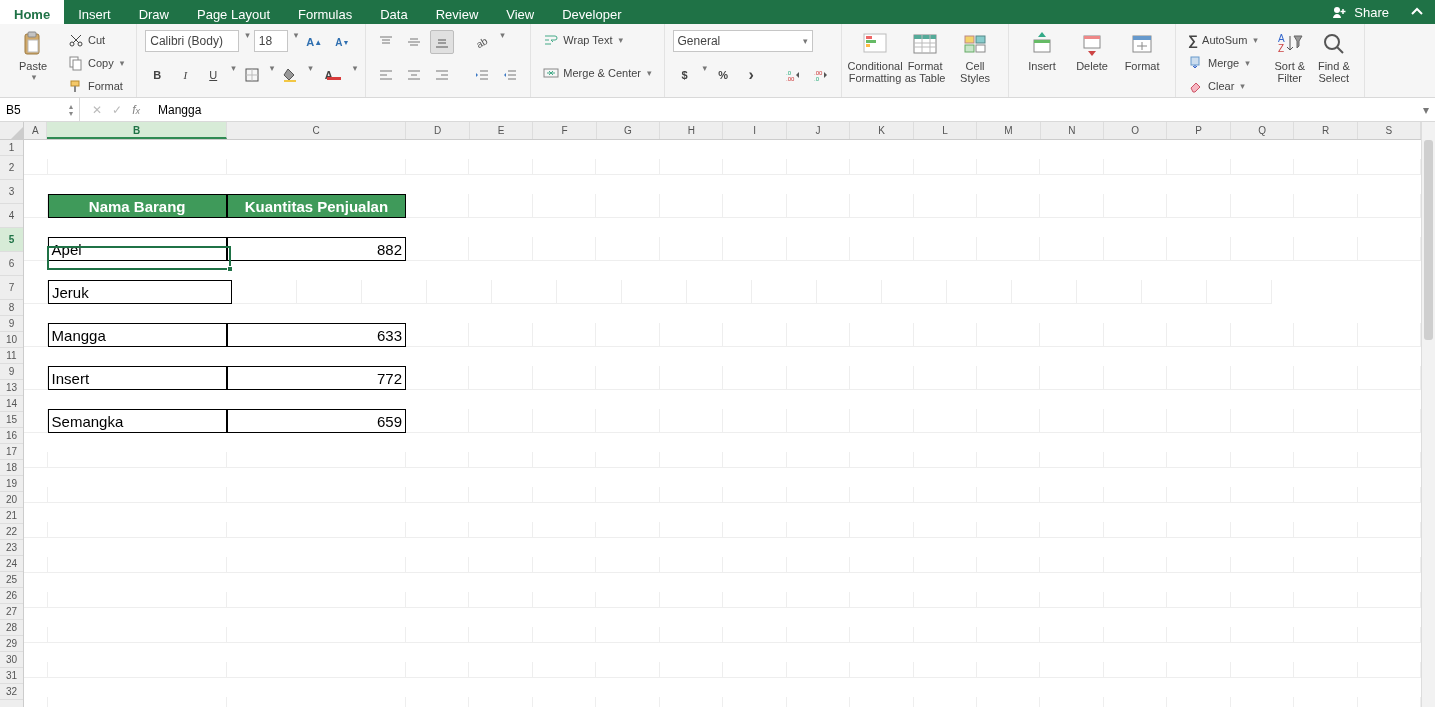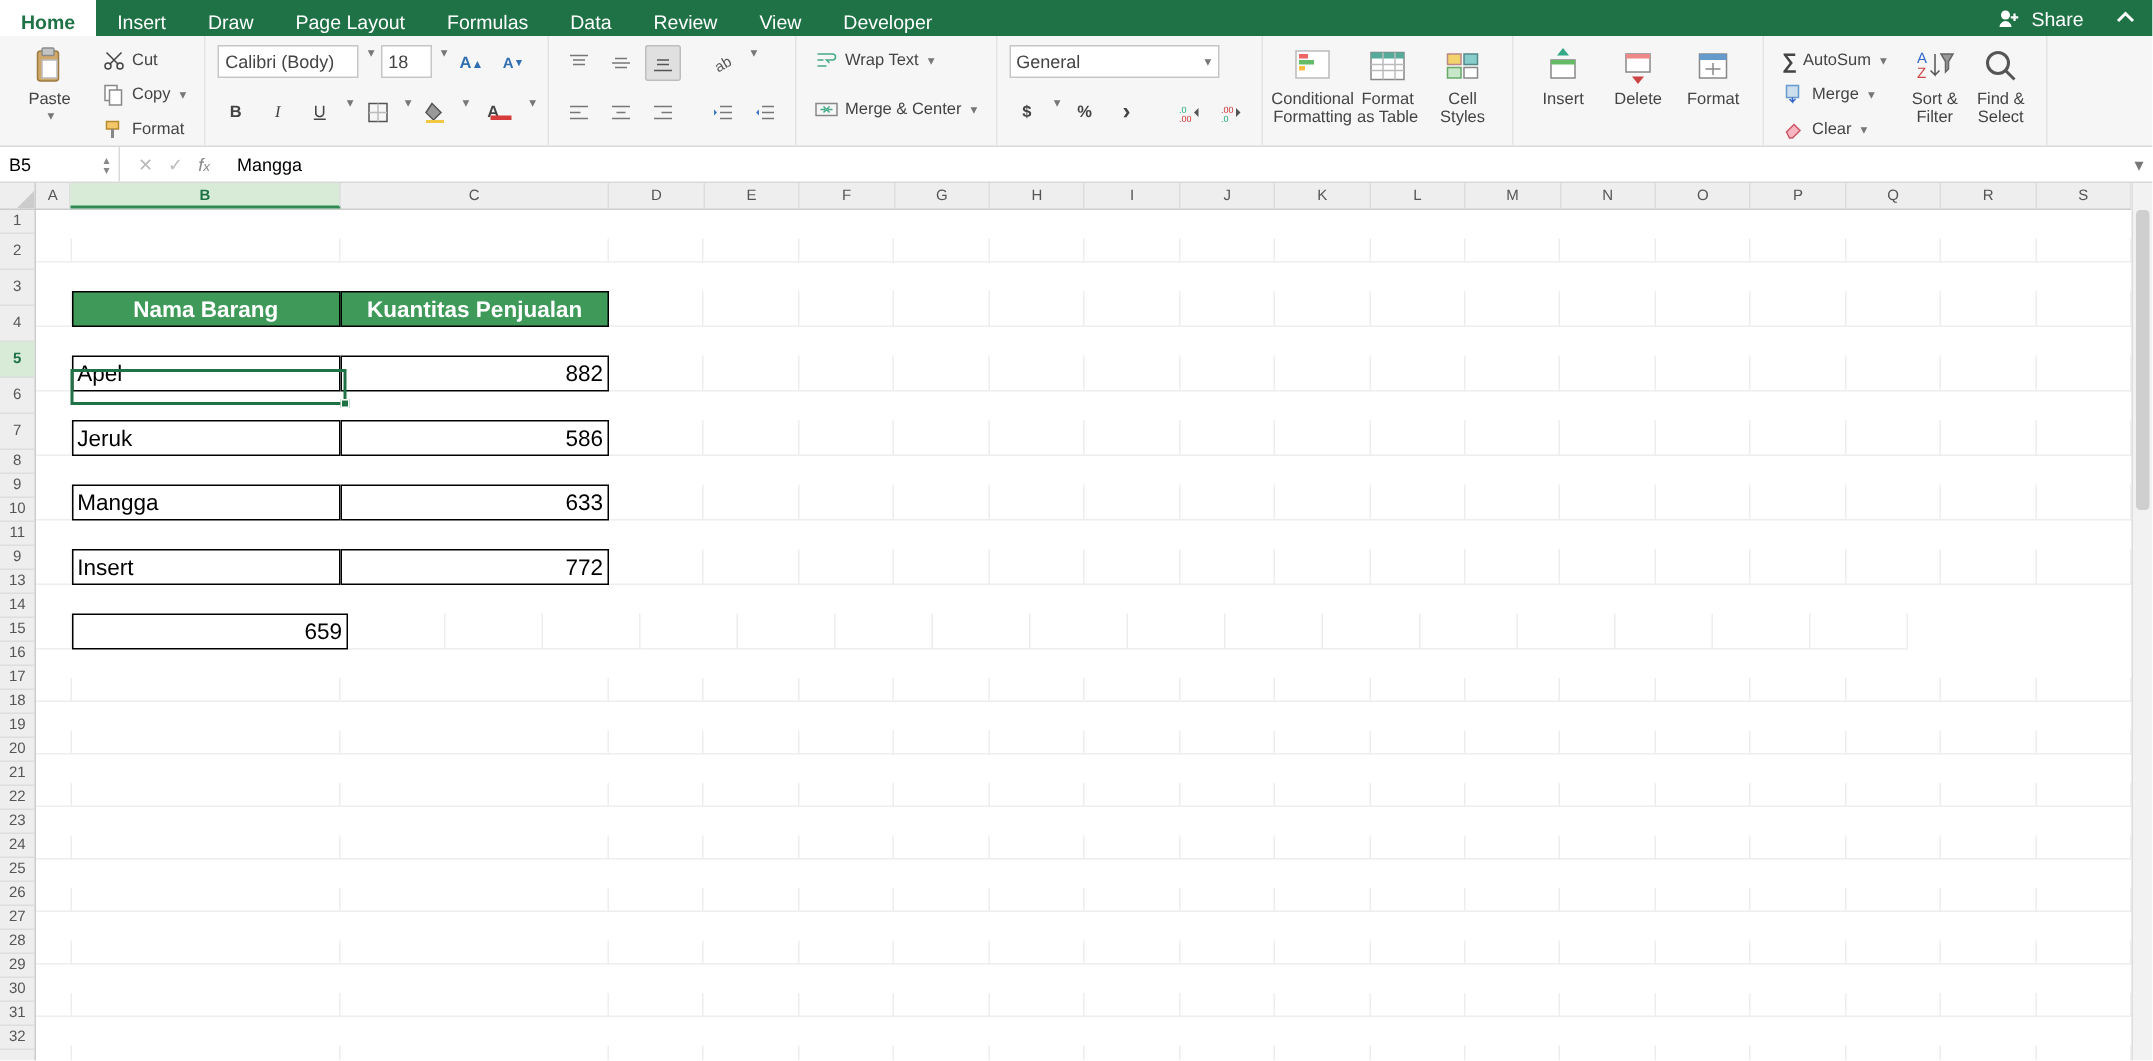--- a/index.html
+++ b/index.html
@@ -537,21 +537,20 @@
           <div class="cell" style="width: 65px;"></div>
           <div class="cell" style="width: 65px;"></div>
           <div class="cell" style="width: 65px;"></div>
           <div class="cell" style="width: 65px;"></div>
           <div class="cell" style="width: 65px;"></div>
           <div class="cell" style="width: 65px;"></div>
         </div>
         <div class="gridrow tall">
           <div class="cell" style="width: 24px;"></div>
           <div class="cell td" style="width: 184px;">Jeruk</div>
-          <div class="cell td num" style="width: 184px;">586</div>
           <div class="cell" style="width: 65px;"></div>
           <div class="cell" style="width: 65px;"></div>
           <div class="cell" style="width: 65px;"></div>
           <div class="cell" style="width: 65px;"></div>
           <div class="cell" style="width: 65px;"></div>
           <div class="cell" style="width: 65px;"></div>
           <div class="cell" style="width: 65px;"></div>
           <div class="cell" style="width: 65px;"></div>
           <div class="cell" style="width: 65px;"></div>
           <div class="cell" style="width: 65px;"></div>
@@ -599,20 +598,21 @@
           <div class="cell" style="width: 65px;"></div>
           <div class="cell" style="width: 65px;"></div>
           <div class="cell" style="width: 65px;"></div>
           <div class="cell" style="width: 65px;"></div>
           <div class="cell" style="width: 65px;"></div>
           <div class="cell" style="width: 65px;"></div>
           <div class="cell" style="width: 65px;"></div>
         </div>
         <div class="gridrow tall">
           <div class="cell" style="width: 24px;"></div>
+          <div class="cell td" style="width: 184px;">Semangka</div>
           <div class="cell td num" style="width: 184px;">659</div>
           <div class="cell" style="width: 65px;"></div>
           <div class="cell" style="width: 65px;"></div>
           <div class="cell" style="width: 65px;"></div>
           <div class="cell" style="width: 65px;"></div>
           <div class="cell" style="width: 65px;"></div>
           <div class="cell" style="width: 65px;"></div>
           <div class="cell" style="width: 65px;"></div>
           <div class="cell" style="width: 65px;"></div>
           <div class="cell" style="width: 65px;"></div>

